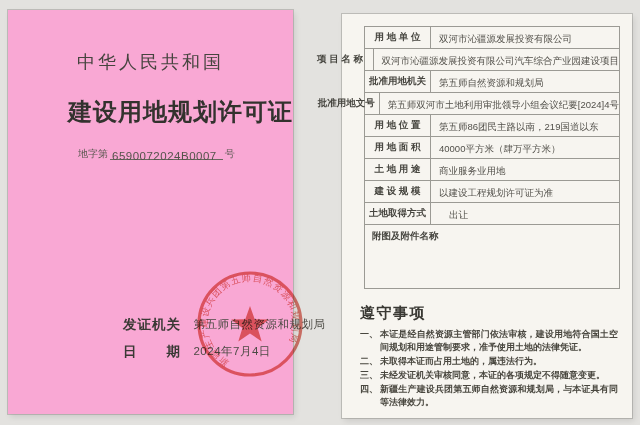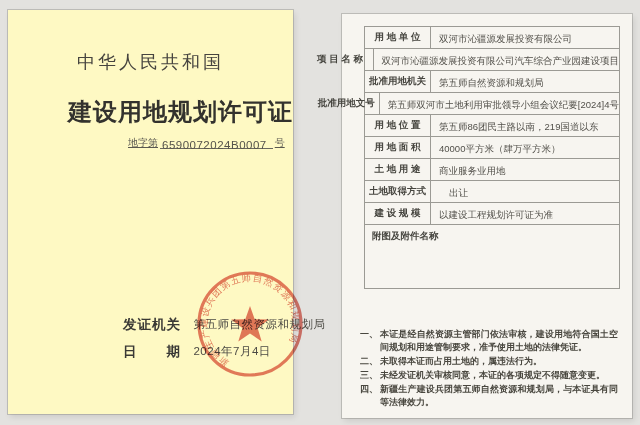--- a/index.html
+++ b/index.html
@@ -11,46 +11,45 @@
     overflow: hidden;
     color: #3c3b38;
   }
   .page {
     position: absolute;
     box-shadow: 0 0 0 1px rgba(120,120,115,0.35), 2px 3px 6px rgba(0,0,0,0.10);
   }
   
   .left-page {
     left: 8px; top: 10px; width: 285px; height: 404px;
-    background: #fef9c3;
+    background: #f9a8d4;
   }
   .country-title {
     margin-top: 40px;
     text-align: center;
     font-family: "Liberation Serif", "DejaVu Serif", serif;
     font-size: 18px;
     letter-spacing: 3px;
     color: #46443f;
   }
   .permit-title {
     margin-top: 22px;
     text-align: right;
     font-size: 24px;
     font-weight: bold;
     letter-spacing: 1px;
     color: #33322e;
     margin-left: 24px;
   }
   .serial-line {
-    margin-top: 8px;
-    padding-left: 120px;
+    margin-top: 19px;
+    padding-left: 70px;
     font-size: 10px;
     color: #5a5850;
     white-space: nowrap;
-    text-decoration: underline;
   }
   .serial-blank {
     display: inline-block;
     border-bottom: 1px solid #6a685f;
     padding: 0 6px 0 2px;
     margin: 0 2px;
   }
   .serial-number {
     display: inline-block;
     font-size: 11.5px;
@@ -177,32 +176,33 @@
     </div>
     <div class="t-row">
       <div class="t-label">用 地 面 积</div>
       <div class="t-value">40000平方米（肆万平方米）</div>
     </div>
     <div class="t-row">
       <div class="t-label">土 地 用 途</div>
       <div class="t-value">商业服务业用地</div>
     </div>
     <div class="t-row">
+      <div class="t-label">建 设 规 模</div>
+      <div class="t-value">以建设工程规划许可证为准</div>
+    </div>
+    <div class="t-row">
       <div class="t-label">土地取得方式</div>
       <div class="t-value centered">出让</div>
     </div>
-    <div class="t-row">
-      <div class="t-label">建 设 规 模</div>
-      <div class="t-value">以建设工程规划许可证为准</div>
-    </div>
     <div class="t-row tall">
       <div class="t-label-single">附图及附件名称</div>
     </div>
   </div>
 
+  <div class="notice-title">遵守事项</div>
   <div class="notice-list">
     <div class="notice-item">
       <span class="num">一、</span>
       <span class="txt">本证是经自然资源主管部门依法审核，建设用地符合国土空间规划和用途管制要求，准予使用土地的法律凭证。</span>
     </div>
     <div class="notice-item">
       <span class="num">二、</span>
       <span class="txt">未取得本证而占用土地的，属违法行为。</span>
     </div>
     <div class="notice-item">

